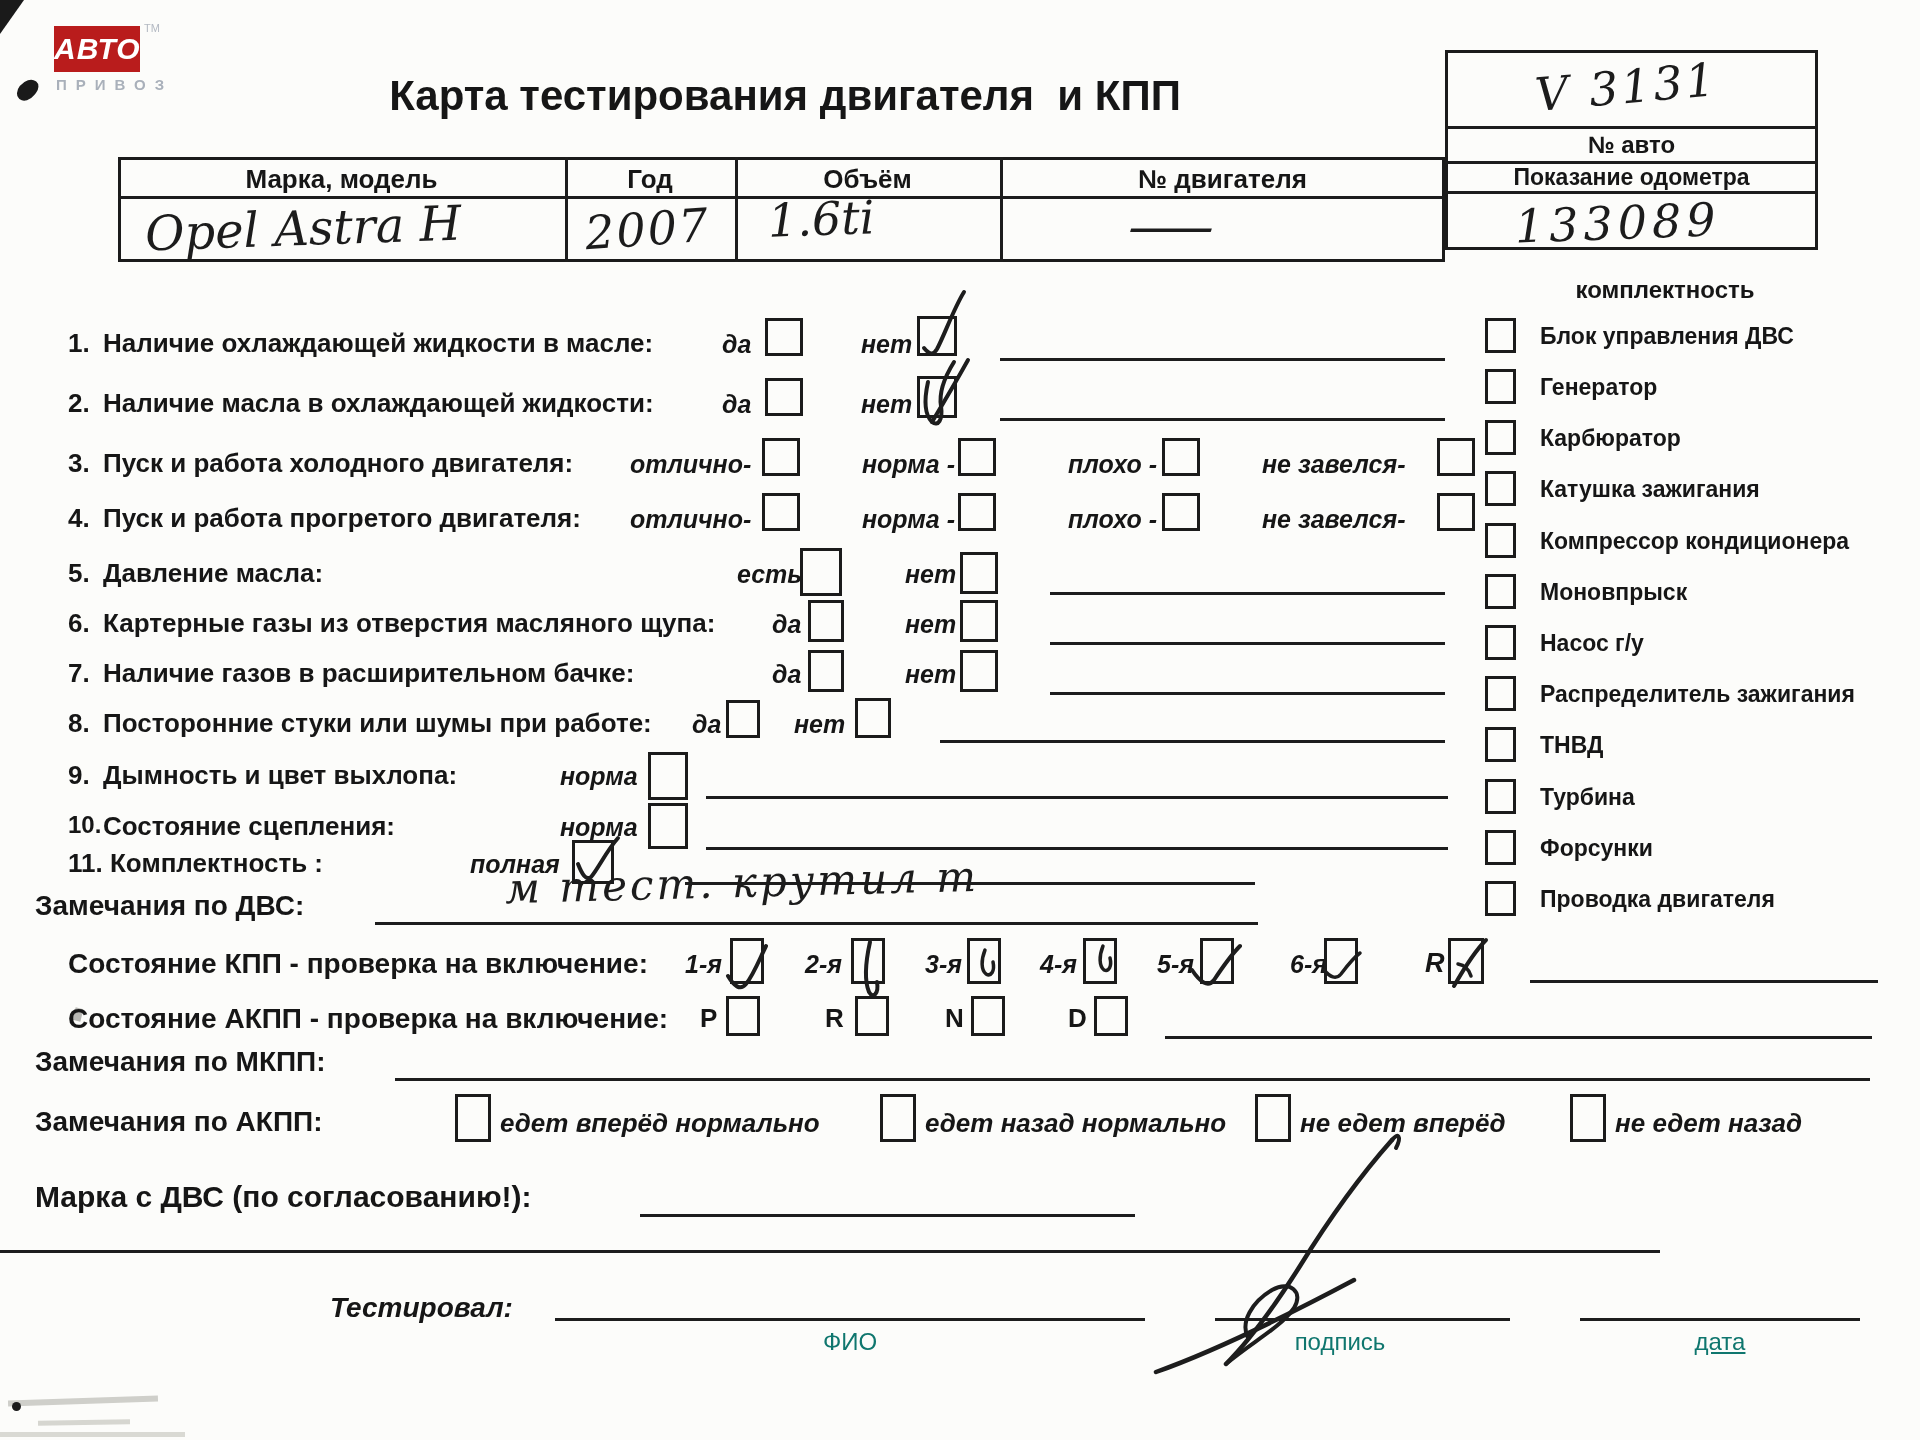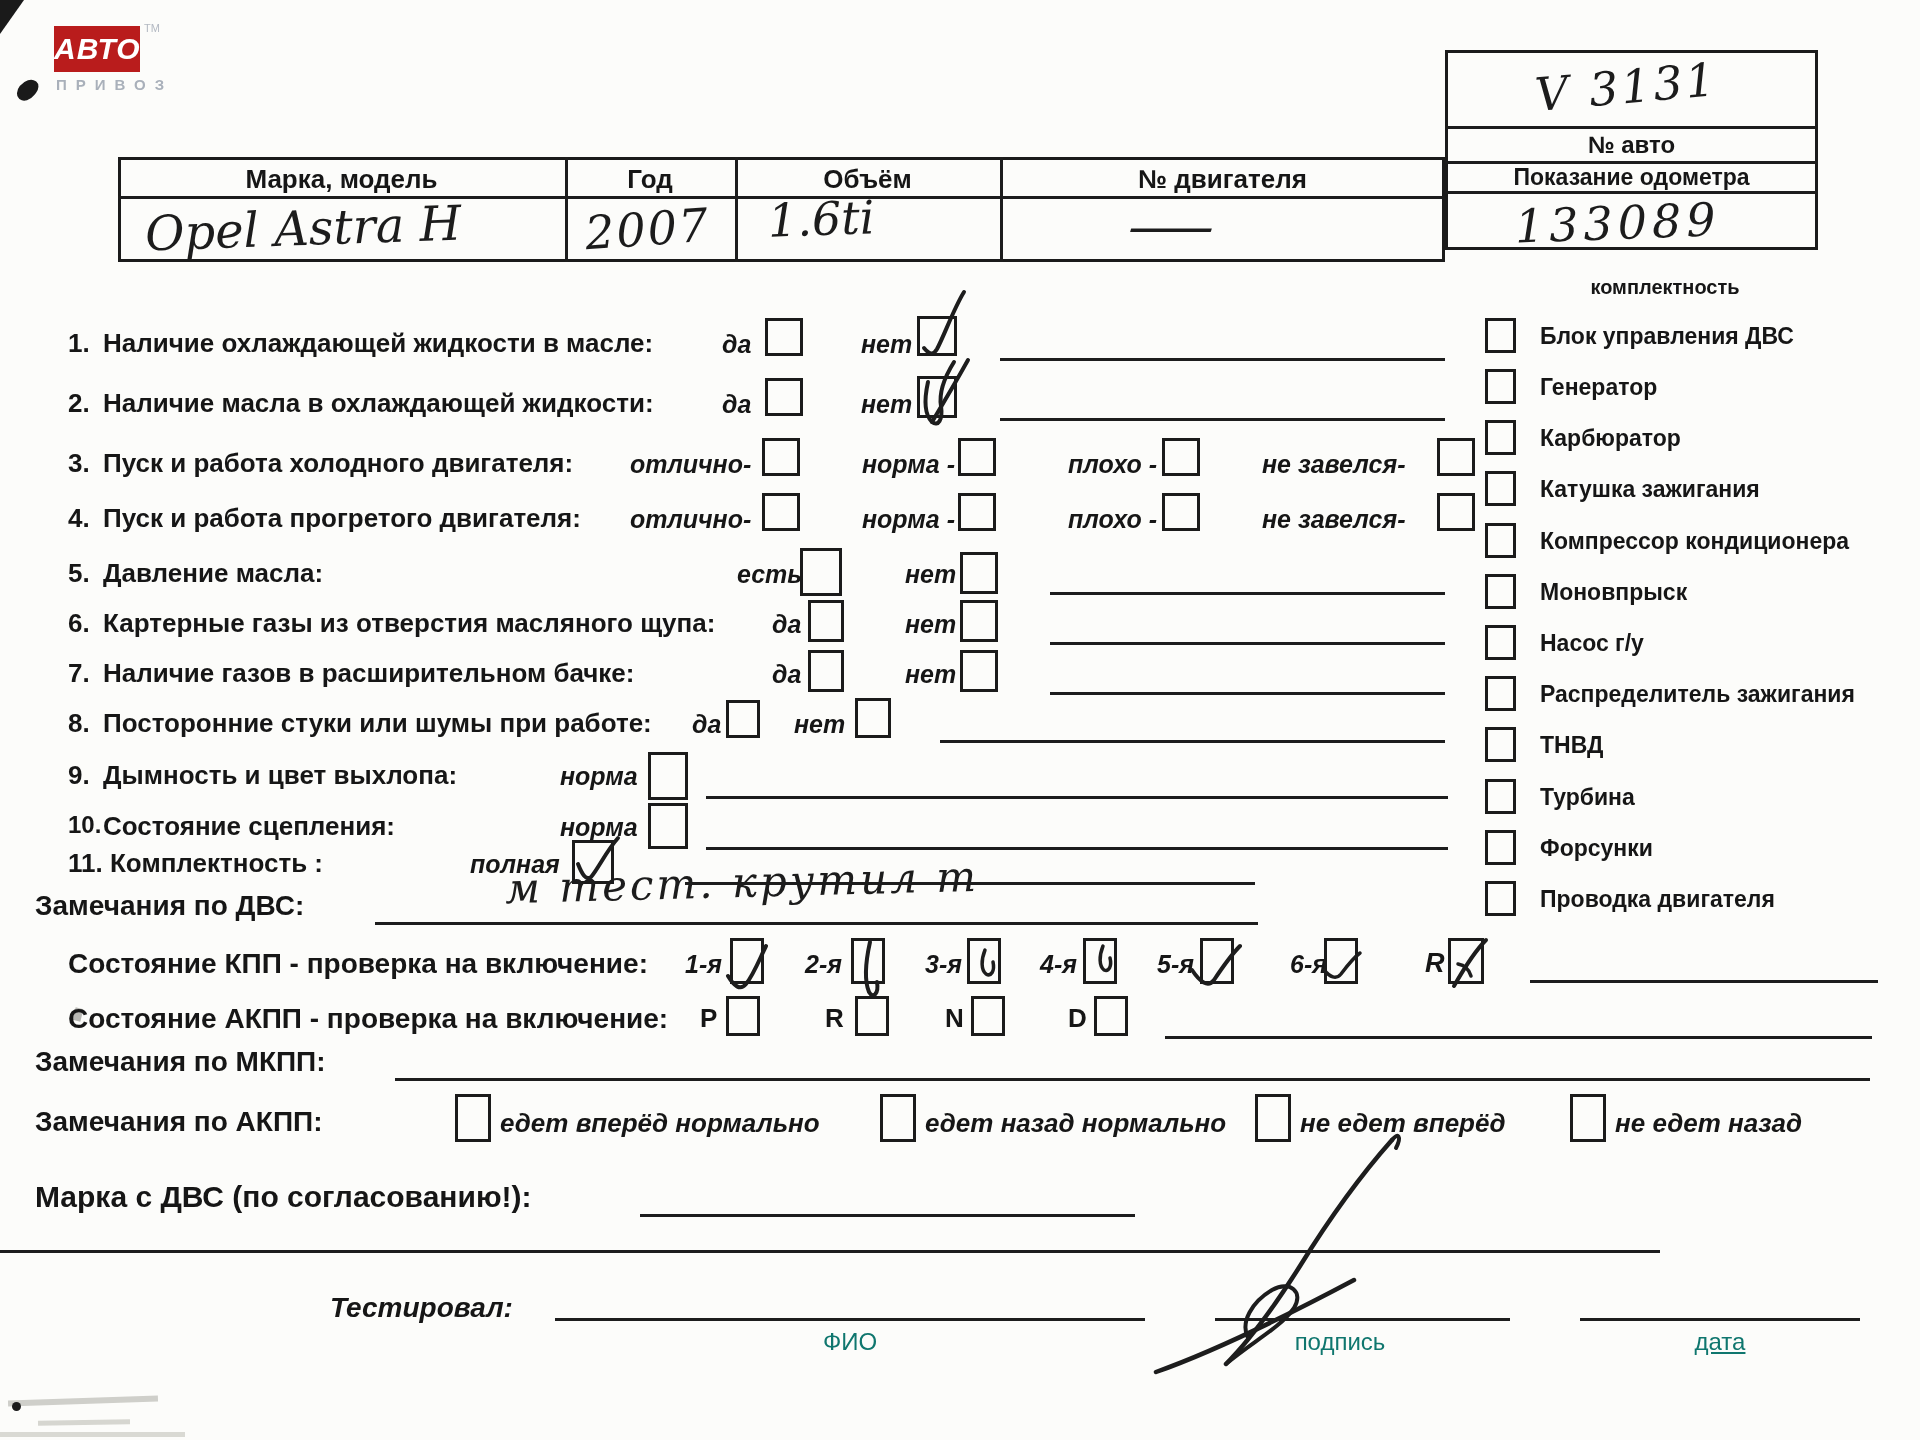--- a/index.html
+++ b/index.html
@@ -31,20 +31,21 @@
   <div class="noise" style="left:12px;top:1402px;width:9px;height:9px;border-radius:50%;"></div>
 
   <div>
     <div style="position:absolute;left:54px;top:26px;width:86px;height:46px;background:#b91c1c;text-align:center;">
       <span style="color:#fff;font-weight:700;font-style:italic;font-size:30px;line-height:46px;letter-spacing:1px;">АВТО</span>
     </div>
     <span class="txt" style="left:144px;top:22px;font-size:11px;color:#b3b9c2;">ТМ</span>
     <span class="txt" style="left:56px;top:76px;font-size:15px;font-weight:700;letter-spacing:9px;color:#a9b0ba;">ПРИВОЗ</span>
   </div>
 
+  <div class="lbl" style="left:0;top:72px;width:1570px;text-align:center;font-size:42px;white-space:pre;">Карта тестирования двигателя  и КПП</div>
 
   <div class="box" style="left:1445px;top:50px;width:373px;height:200px;"></div>
   <div class="ln" style="left:1445px;top:126px;width:373px;height:3px;"></div>
   <div class="ln" style="left:1445px;top:161px;width:373px;height:3px;"></div>
   <div class="ln" style="left:1445px;top:191px;width:373px;height:3px;"></div>
   <div class="hw" style="left:1535px;top:60px;font-size:46px;transform:rotate(-5deg);letter-spacing:3px;">V 3131</div>
   <div class="lbl" style="left:1445px;top:131px;width:373px;text-align:center;font-size:24px;">№ авто</div>
   <div class="lbl" style="left:1445px;top:164px;width:373px;text-align:center;font-size:23px;">Показание одометра</div>
   <div class="hw" style="left:1515px;top:196px;font-size:46px;letter-spacing:5px;transform:rotate(-2deg);">133089</div>
 
@@ -55,21 +56,21 @@
   <div class="ln" style="left:1000px;top:157px;width:3px;height:105px;"></div>
   <div class="lbl" style="left:118px;top:164px;width:447px;text-align:center;font-size:26px;">Марка, модель</div>
   <div class="lbl" style="left:565px;top:164px;width:170px;text-align:center;font-size:26px;">Год</div>
   <div class="lbl" style="left:735px;top:164px;width:265px;text-align:center;font-size:26px;">Объём</div>
   <div class="lbl" style="left:1000px;top:164px;width:445px;text-align:center;font-size:26px;">№ двигателя</div>
   <div class="hw" style="left:145px;top:200px;font-size:48px;transform:rotate(-2deg);">Opel Astra H</div>
   <div class="hw" style="left:585px;top:202px;font-size:46px;transform:rotate(-4deg);letter-spacing:2px;">2007</div>
   <div class="hw" style="left:768px;top:192px;font-size:46px;transform:rotate(-2deg);">1.6ti</div>
   <div class="hw" style="left:1145px;top:196px;font-size:52px;transform:scaleX(1.7);">—</div>
 
-  <div class="lbl" style="left:1500px;top:276px;width:330px;text-align:center;font-size:20px;">комплектность</div>
+  <div class="lbl" style="left:1500px;top:276px;width:330px;text-align:center;font-size:24px;">комплектность</div>
 
   <span class="cb" style="left:1485px;top:318px;width:31px;height:35px;"></span>
   <span class="lbl" style="left:1540px;top:323px;font-size:23px;">Блок управления ДВС</span>
   <span class="cb" style="left:1485px;top:369px;width:31px;height:35px;"></span>
   <span class="lbl" style="left:1540px;top:374px;font-size:23px;">Генератор</span>
   <span class="cb" style="left:1485px;top:420px;width:31px;height:35px;"></span>
   <span class="lbl" style="left:1540px;top:425px;font-size:23px;">Карбюратор</span>
   <span class="cb" style="left:1485px;top:471px;width:31px;height:35px;"></span>
   <span class="lbl" style="left:1540px;top:476px;font-size:23px;">Катушка зажигания</span>
   <span class="cb" style="left:1485px;top:523px;width:31px;height:35px;"></span>

